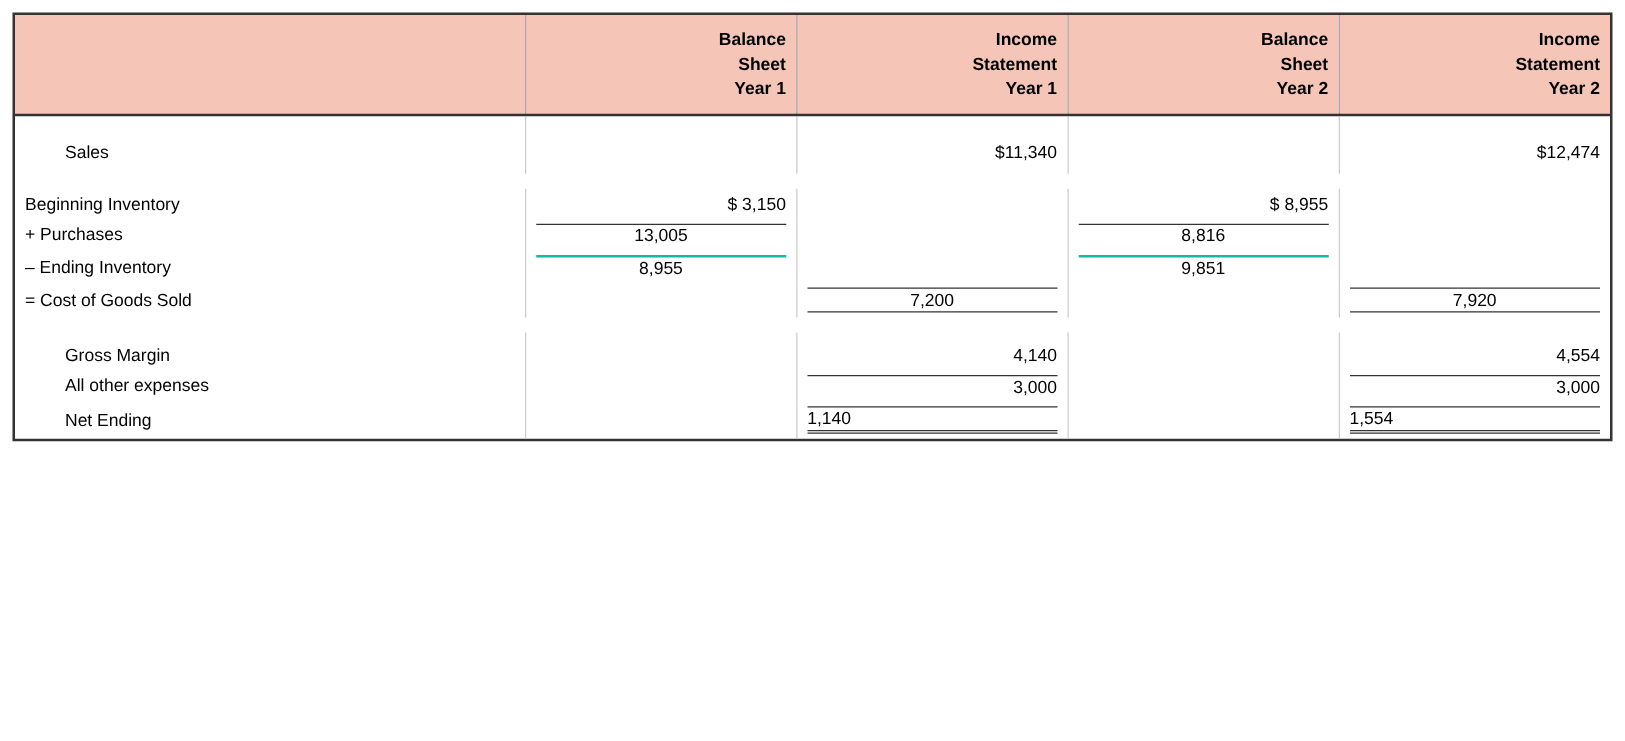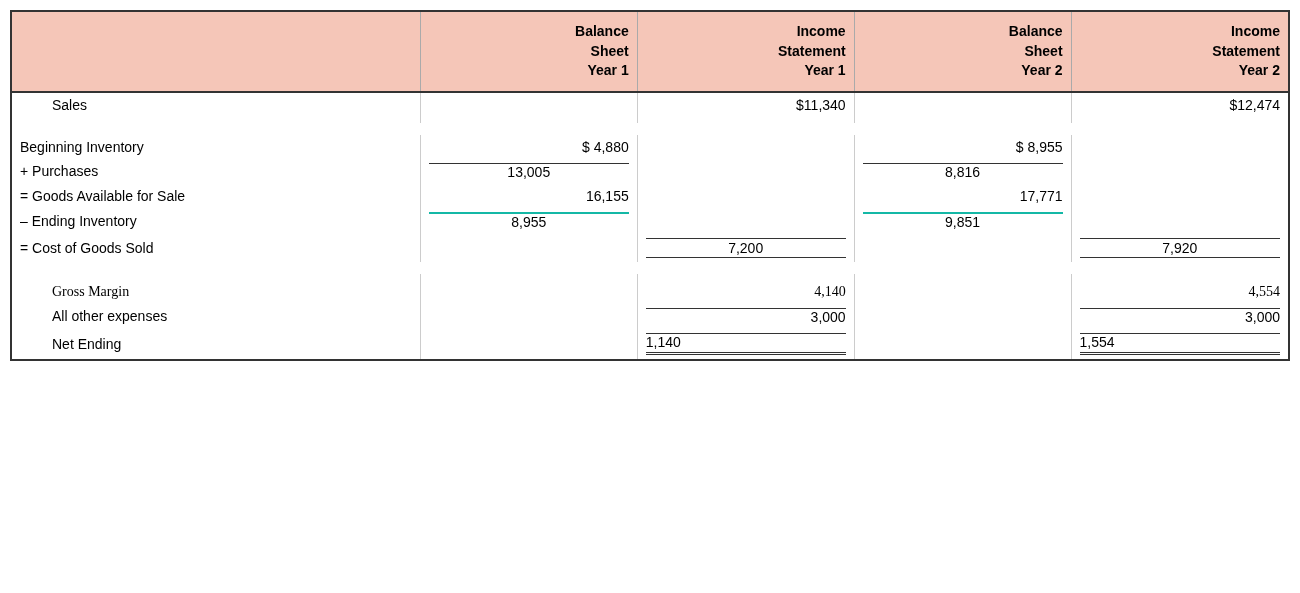--- a/index.html
+++ b/index.html
@@ -45,33 +45,32 @@
     }
     .col-label {
       width: 32%;
       text-align: left;
     }
     .col-bs1, .col-is1, .col-bs2, .col-is2 {
       width: 17%;
       text-align: right;
     }
     .row-sales td {
-      padding-top: 4px;
+      padding-top: 20px;
       padding-bottom: 10px;
     }
     .row-spacer td {
       height: 12px;
     }
     .row-cogs td {
       padding-top: 4px;
       padding-bottom: 4px;
     }
     .row-gross-margin td {
       padding-top: 10px;
-      font-family: Liberation Serif, serif;
     }
     .indent-2 { padding-left: 40px; }
     .purchases-underline {
       border-top: 1px solid #333;
       display: inline-block;
       width: 100%;
       text-align: center;
     }
     .ending-inv-underline {
       border-top: 2px solid #14b8a6;
@@ -136,45 +135,38 @@
         <td class="col-bs2"></td>
         <td class="col-is2">$12,474</td>
       </tr>
 
       <tr class="row-spacer">
         <td colspan="5"></td>
       </tr>
 
       <tr>
         <td class="col-label">Beginning Inventory</td>
-        <td class="col-bs1">$ 4,880</td>
+        <td class="col-bs1">$ 3,150</td>
         <td class="col-is1"></td>
         <td class="col-bs2">$ 8,955</td>
         <td class="col-is2"></td>
       </tr>
 
       <tr>
         <td class="col-label">+ Purchases</td>
         <td class="col-bs1">
           <span class="purchases-underline">13,005</span>
         </td>
         <td class="col-is1"></td>
         <td class="col-bs2">
           <span class="purchases-underline">8,816</span>
         </td>
         <td class="col-is2"></td>
       </tr>
 
-      <tr>
-        <td class="col-label">= Goods Available for Sale</td>
-        <td class="col-bs1">16,155</td>
-        <td class="col-is1"></td>
-        <td class="col-bs2">17,771</td>
-        <td class="col-is2"></td>
-      </tr>
 
       <tr>
         <td class="col-label">– Ending Inventory</td>
         <td class="col-bs1">
           <span class="ending-inv-underline">8,955</span>
         </td>
         <td class="col-is1"></td>
         <td class="col-bs2">
           <span class="ending-inv-underline">9,851</span>
         </td>

